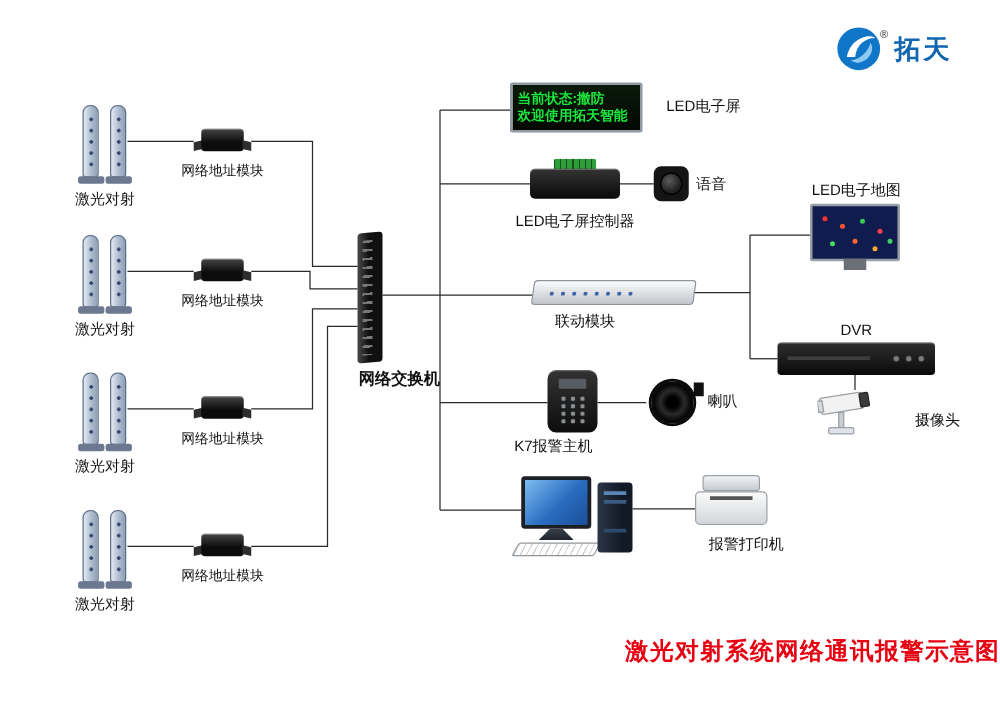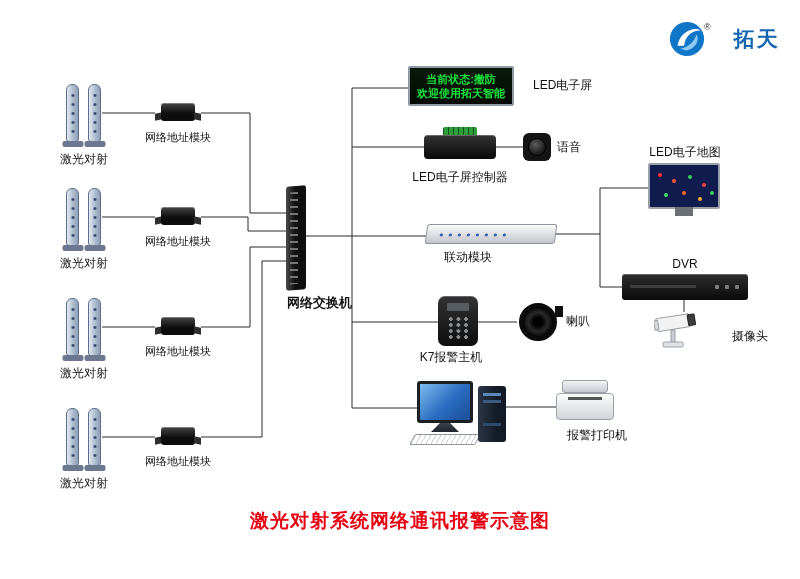--- a/index.html
+++ b/index.html
@@ -5,21 +5,21 @@
   html,body{margin:0;padding:0;background:#fff;}
   .stage{position:relative;width:800px;height:579px;background:#fff;overflow:hidden;
          font-family:"Liberation Sans","DejaVu Sans",sans-serif;color:#111;}
   .stage *{box-sizing:border-box;}
   .wires{position:absolute;left:0;top:0;width:800px;height:579px;}
   .lbl{position:absolute;font-size:12px;line-height:14px;color:#111;white-space:nowrap;}
 
   
   .logo{position:absolute;left:668px;top:20px;display:flex;align-items:center;}
   .logo-reg{font-size:9px;position:relative;top:-12px;left:-2px;color:#333;}
-  .logo-text{font-size:21px;font-weight:bold;color:#1266b0;margin-left:21px;letter-spacing:2px;}
+  .logo-text{font-size:21px;font-weight:bold;color:#1266b0;margin-left:3px;letter-spacing:2px;}
 
   
   .towers{position:absolute;width:40px;height:64px;}
   .towers-1{left:64px;top:84px;}.towers-2{left:64px;top:188px;}
   .towers-3{left:64px;top:298px;}.towers-4{left:64px;top:408px;}
   .tower{position:absolute;top:0;width:13px;height:58px;border:1px solid #5d6f8a;
          border-radius:6px 6px 3px 3px;
          background:linear-gradient(90deg,#e3e9f2,#aebccf 55%,#8fa0b8);}
   .tower::before{content:"";position:absolute;left:50%;top:6px;bottom:6px;width:3px;
          transform:translateX(-50%);
@@ -51,21 +51,21 @@
   .switch{position:absolute;left:286px;top:186px;width:20px;height:104px;border-radius:3px;
          background:linear-gradient(90deg,#4a4a4a,#101010 45%);transform:skewY(-5deg);}
   .switch::before{content:"";position:absolute;left:4px;top:6px;bottom:6px;width:8px;
          background-image:repeating-linear-gradient(to bottom,#777 0 2px,transparent 2px 7px);}
   .switch-lbl{left:256px;top:296px;width:96px;text-align:right;font-size:13px;font-weight:bold;}
 
   
   .led-screen{position:absolute;left:408px;top:66px;width:106px;height:40px;
          background:linear-gradient(#0a1a0a,#030803);border:2px solid #8f9aa4;border-radius:2px;
          display:flex;flex-direction:column;justify-content:center;padding:2px 4px;gap:1px;}
-  .led-line{font-size:11px;line-height:13px;font-weight:bold;color:#1ae53c;white-space:nowrap;text-align:center;}
+  .led-line{font-size:11px;line-height:13px;font-weight:bold;color:#1ae53c;white-space:nowrap;}
   .led-screen-lbl{left:521px;top:78px;margin-left:12px;}
 
   
   .controller{position:absolute;left:424px;top:125px;width:72px;height:38px;}
   .controller .body{position:absolute;left:0;top:10px;width:72px;height:24px;border-radius:4px;
          background:linear-gradient(#343434,#090909);box-shadow:inset 0 1px 0 rgba(255,255,255,.25);}
   .controller .term{position:absolute;left:19px;top:2px;width:34px;height:11px;border-radius:2px;
          background:#2e9e3a;
          background-image:repeating-linear-gradient(90deg,rgba(0,0,0,.5) 0 1px,transparent 1px 5px);}
   .controller-lbl{left:404px;top:170px;width:112px;text-align:center;}
@@ -111,21 +111,21 @@
   .camera-lbl{left:732px;top:329px;}
 
   
   .k7{position:absolute;left:438px;top:296px;width:40px;height:50px;border-radius:7px;
          background:linear-gradient(#333,#0d0d0d);box-shadow:inset 0 1px 0 rgba(255,255,255,.25);}
   .k7::before{content:"";position:absolute;left:9px;top:7px;width:22px;height:8px;
          background:#565c62;border-radius:1px;}
   .k7 .pad{position:absolute;left:9px;top:20px;width:23px;height:24px;
          background-image:radial-gradient(circle,#8a8f94 1.6px,transparent 2px);
          background-size:7.6px 6px;}
-  .k7-lbl{left:412px;top:350px;width:78px;text-align:center;}
+  .k7-lbl{left:396px;top:350px;width:78px;text-align:right;}
 
   
   .horn{position:absolute;left:517px;top:301px;width:46px;height:42px;}
   .horn .cone{position:absolute;left:2px;top:2px;width:38px;height:38px;border-radius:50%;
          background:radial-gradient(circle,#000 18%,#2a2a2a 40%,#050505 62%,#1c1c1c 78%,#000 92%);
          border:2px solid #0a0a0a;}
   .horn::before{content:"";position:absolute;right:0;top:5px;width:8px;height:11px;background:#101010;}
   .horn-lbl{left:566px;top:314px;}
 
   
@@ -150,21 +150,21 @@
   
   .printer{position:absolute;left:556px;top:380px;width:58px;height:40px;}
   .printer .ptop{position:absolute;left:6px;top:0;width:46px;height:13px;border-radius:3px;
          border:1px solid #9aa0a6;background:linear-gradient(#f2f4f6,#c6cbd0);}
   .printer .pbody{position:absolute;left:0;bottom:0;width:58px;height:27px;border-radius:4px;
          border:1px solid #9aa0a6;background:linear-gradient(#fbfbfb,#d2d6da);}
   .printer .slot{position:absolute;left:12px;top:17px;width:34px;height:3px;background:#555;}
   .printer-lbl{left:564px;top:428px;width:66px;text-align:center;}
 
   
-  .title{position:absolute;left:0;right:0;top:508px;text-align:center;
+  .title{position:absolute;left:0;right:0;top:508px;text-align:right;
          font-size:19px;font-weight:bold;letter-spacing:1px;color:#e60012;}
 </style>
 </head>
 <body>
 
 <div class="stage">
 
   <svg class="wires">
     <g fill="none" stroke="#2a2a2a" stroke-width="1">
       <polyline points="102,113 155,113"></polyline>

